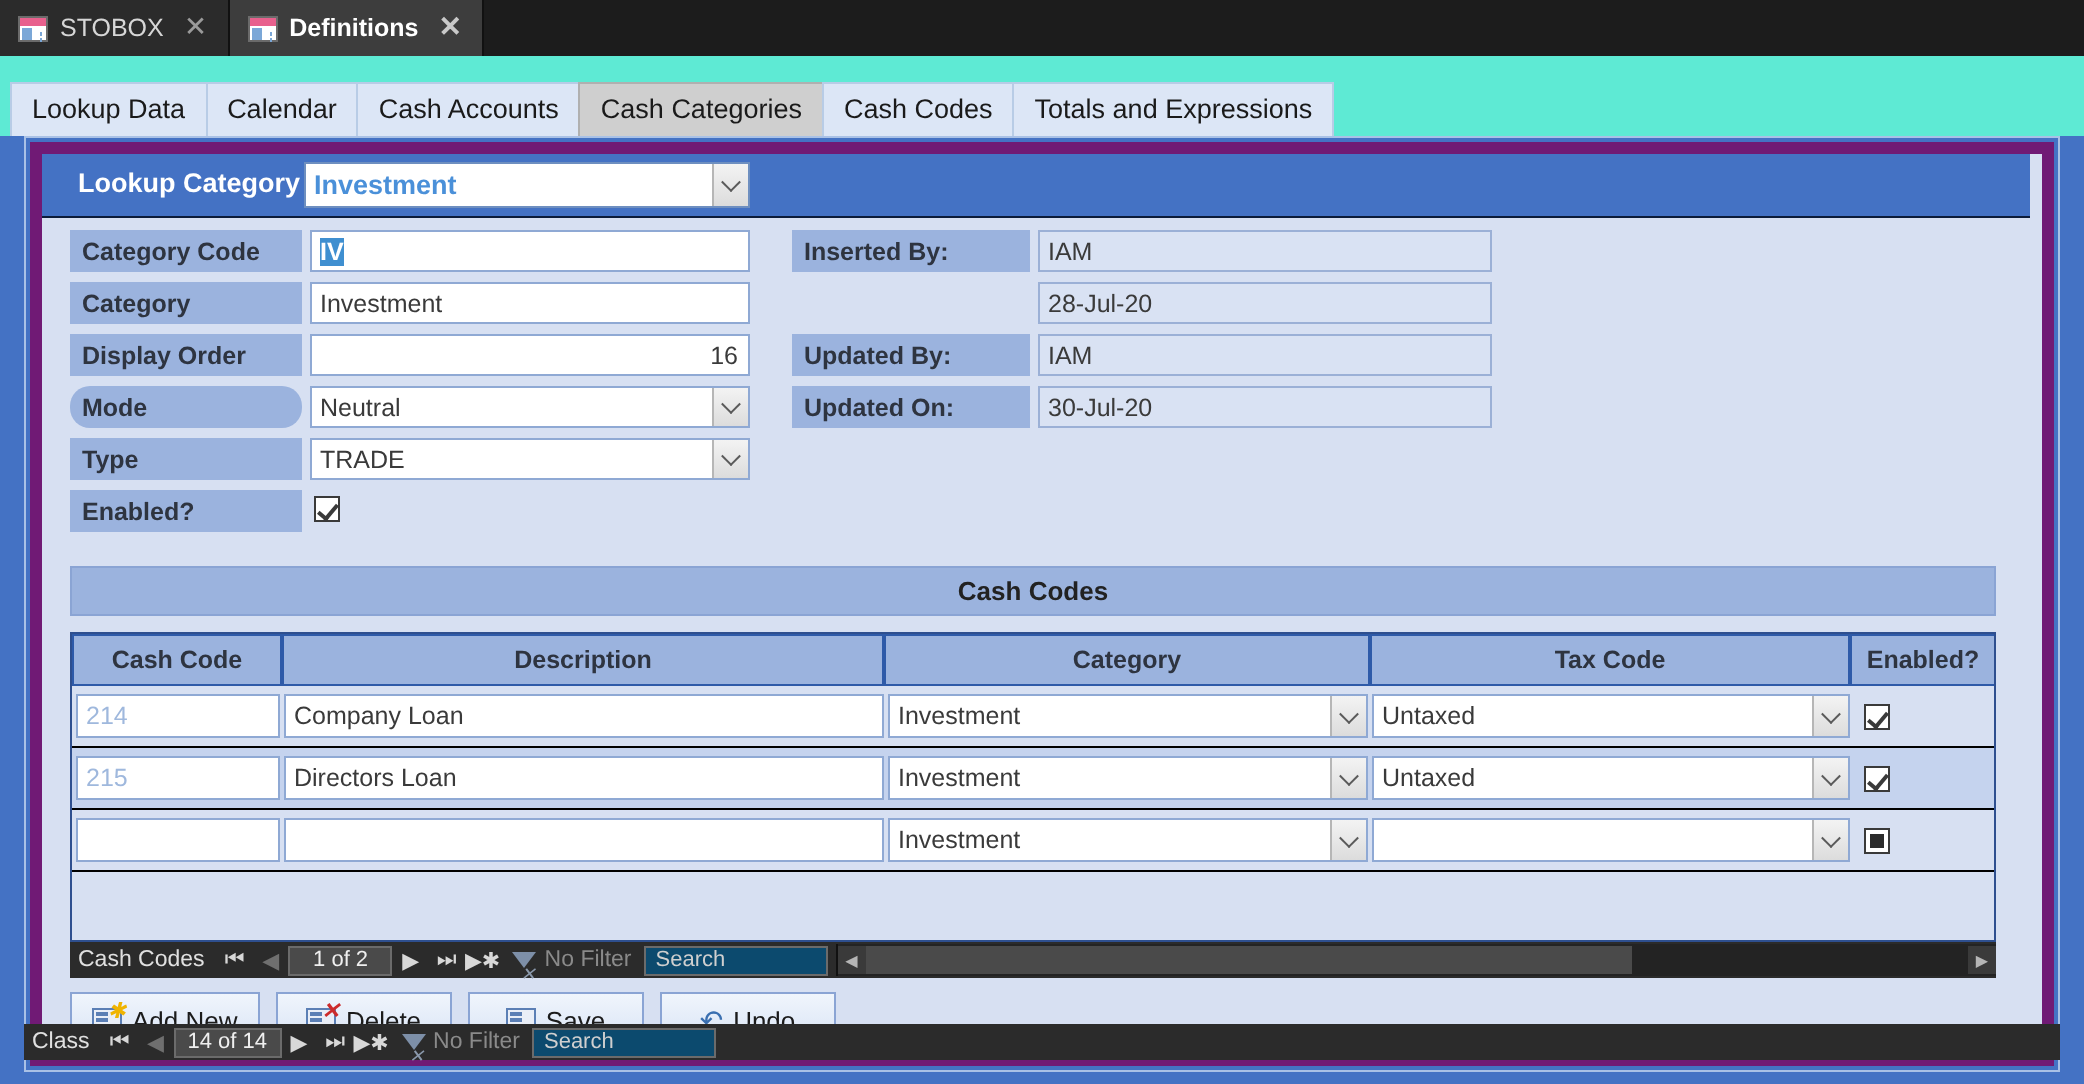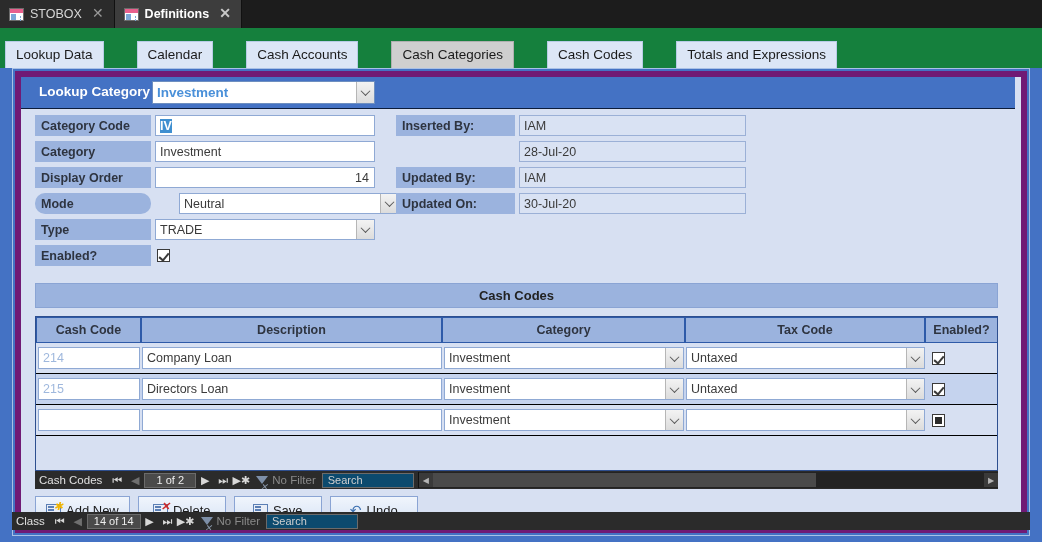--- a/index.html
+++ b/index.html
@@ -47,24 +47,23 @@
   .form-icon::after {
     content: ""; position: absolute; left: 1px; top: 5px;
     width: 5px; height: 6px; background: #7ba7d7;
     box-shadow: 7px 0 0 -2px #7ba7d7, 7px 3px 0 -2px #7ba7d7;
   }
 
   
   .tabsrow {
     position: absolute; left: 0; top: 28px;
     width: 1042px; height: 40px;
-    background: #15803d;
+    background: #5eead4;
     display: flex; align-items: flex-end;
     padding-left: 5px;
-    gap: 34px;
   }
   .navtab {
     height: 27px; line-height: 25px;
     padding: 0 10px;
     background: #dce6f6;
     border: 1px solid #b8cce6;
     border-bottom: none;
     color: #1a1a1a; font-size: 13.5px;
     white-space: nowrap; cursor: pointer;
     margin-right: -1px;
@@ -342,26 +341,26 @@
           </div>
     </div>
 
     <div class="frow" style="left:14px; top:31px; width:340px;">
       <div class="flabel" style="width:116px;">Category</div>
       <div class="fval" style="left:120px; width:220px;">Investment</div>
     </div>
 
     <div class="frow" style="left:14px; top:57px; width:340px;">
       <div class="flabel" style="width:116px;">Display Order</div>
-      <div class="fval num" style="left:120px; width:220px;">14</div>
+      <div class="fval num" style="left:120px; width:220px;">16</div>
     </div>
 
     <div class="frow" style="left:14px; top:83px; width:340px;">
       <div class="flabel" style="width:116px;border-radius:10px;">Mode</div>
-      <div class="fval combo" style="left:120px; width:220px;margin-left:24px;">
+      <div class="fval combo" style="left:120px; width:220px;">
         <span class="txt">Neutral</span>
         <span class="dropbtn">
               <i class="chev"></i>
             </span>
       </div>
     </div>
 
     <div class="frow" style="left:14px; top:109px; width:289px;">
       <div class="flabel" style="width:116px;">Type</div>
       <div class="fval combo" style="left:120px; width:220px;">

